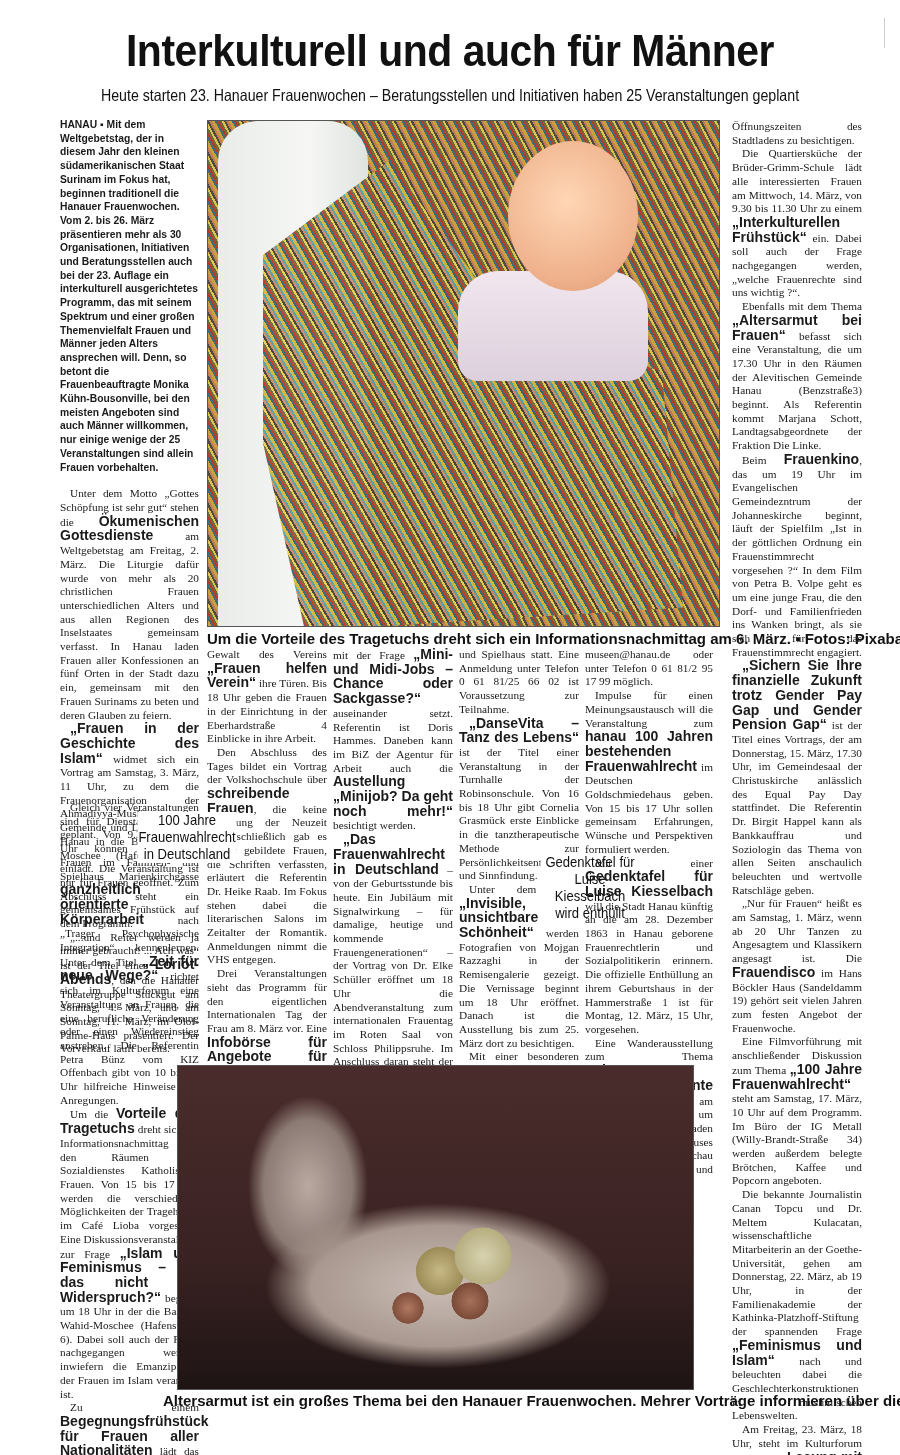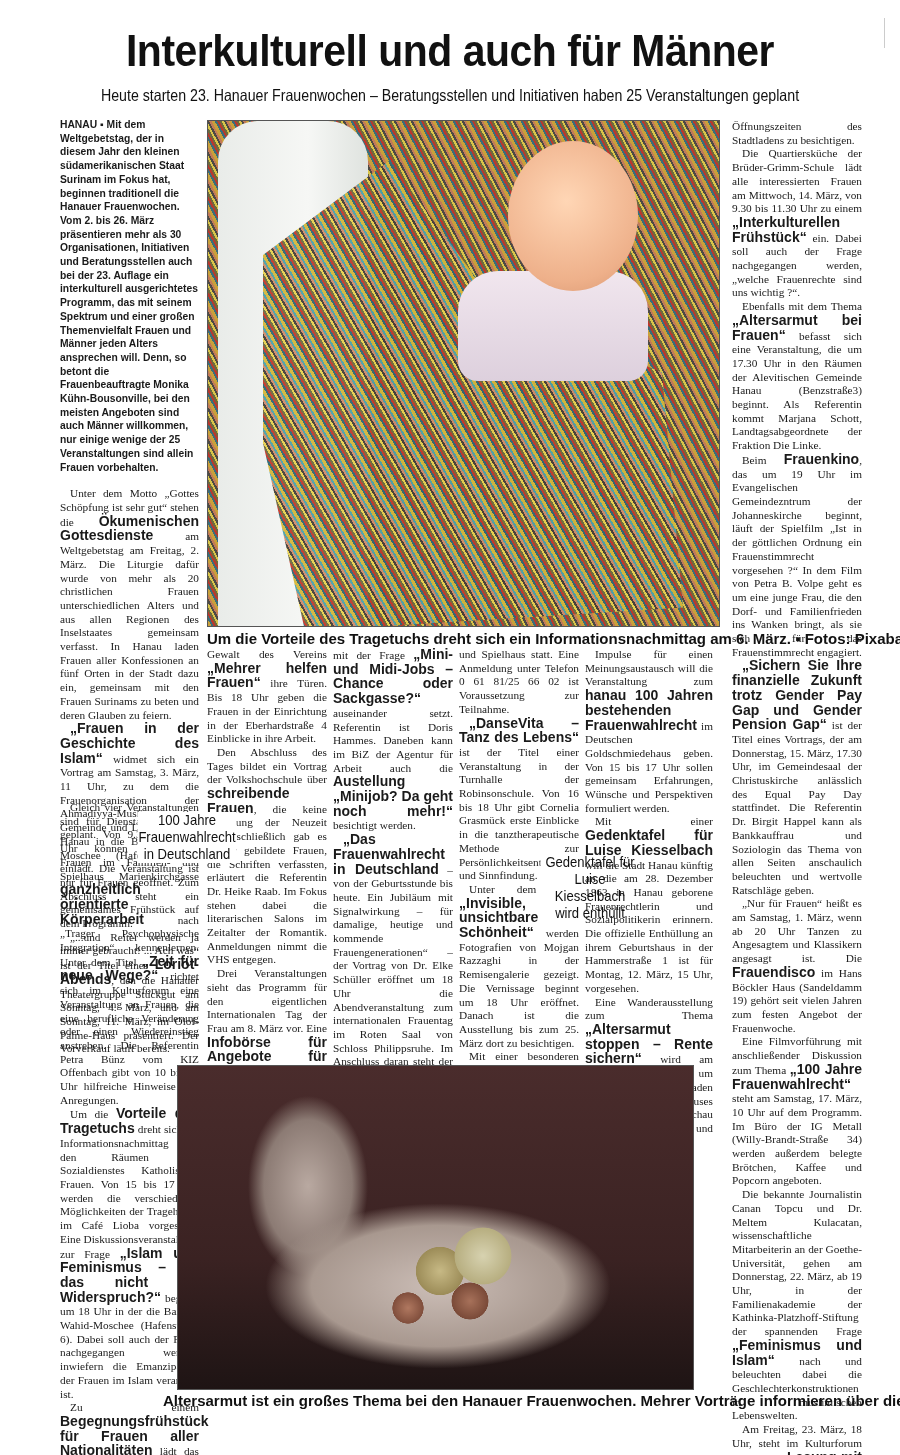--- a/index.html
+++ b/index.html
@@ -103,21 +103,21 @@
 
 <div class="photo photo-baby" title="Babypuppe in einem bunt gestreiften Tragetuch an einer Schaufensterpuppe">
   <div class="mannequin"></div>
   <div class="wrap"></div>
   <div class="body"></div>
   <div class="head"></div>
 </div>
 <div class="cap" style="left:207px; top:630px;">Um die Vorteile des Tragetuchs dreht sich ein Informationsnachmittag am 6. März. ▪ Fotos: Pixabay</div>
 
 <div class="col" style="left:207px; top:648px; width:120px;">
-  <p class="noind"><span>Gewalt des Vereins </span><span class="b">„Mehrer helfen Frauen“</span><span> ihre Türen. Bis 18 Uhr geben die Frauen in der Einrichtung in der Eberhardstraße 4 Einblicke in ihre Arbeit.</span></p>
+  <p class="noind"><span>Gewalt des Vereins </span><span class="b">„Frauen helfen Verein“</span><span> ihre Türen. Bis 18 Uhr geben die Frauen in der Einrichtung in der Eberhardstraße 4 Einblicke in ihre Arbeit.</span></p>
   <p><span>Den Abschluss des Tages bildet ein Vortrag der Volkshochschule über </span><span class="b">schreibende Frauen</span><span>, die keine Erfindung der Neuzeit sind, schließlich gab es immer gebildete Frauen, die Schriften verfassten, erläutert die Referentin Dr. Heike Raab. Im Fokus stehen dabei die literarischen Salons im Zeitalter der Romantik. Anmeldungen nimmt die VHS entgegen.</span></p>
   <p><span>Drei Veranstaltungen sieht das Programm für den eigentlichen Internationalen Tag der Frau am 8. März vor. Eine </span><span class="b">Infobörse für Angebote für Familien und Kinder</span><span> bietet der Verein Sprungbrett von 9 bis 11 Uhr. Dabei wird auch die Arbeit der Stadtteilmütter vorgestellt. Um 9.30 Uhr beginnt eine Informationsveranstaltung im Rahmen der Reihe „Biz &amp; Donna“, die sich</span></p>
 </div>
 
 <div class="factbox-title" style="left:132px; top:812px; width:110px; background:#fff;">
   <div>100 Jahre</div>
   <div>Frauenwahlrecht</div>
   <div>in Deutschland</div>
 </div>
 
@@ -134,20 +134,21 @@
   <p><span>Mit einer besonderen Themenführung am Sonntag, 11. März, beteiligt sich das Museum Schloss Philippsruhe an den Frauenwochen. Mit dem Fokus auf die Frauenporträts erzählt Susanna Rizzo von 11.30 bis 12.30 Uhr </span><span class="b">„Von Gräfinnen und Top Models“</span><span>. Anmeldungen sind unter</span></p>
 </div>
 
 <div class="factbox-title" style="left:535px; top:854px; width:110px; background:#fff;">
   <div>Gedenktafel für</div>
   <div>Luise Kiesselbach</div>
   <div>wird enthüllt</div>
 </div>
 
 <div class="col" style="left:585px; top:648px; width:128px;">
+  <p class="noind">museen@hanau.de oder unter Telefon 0 61 81/2 95 17 99 möglich.</p>
   <p><span>Impulse für einen Meinungsaustausch will die Veranstaltung zum </span><span class="b">hanau 100 Jahren bestehenden Frauenwahlrecht</span><span> im Deutschen Goldschmiedehaus geben. Von 15 bis 17 Uhr sollen gemeinsam Erfahrungen, Wünsche und Perspektiven formuliert werden.</span></p>
   <p><span>Mit einer </span><span class="b">Gedenktafel für Luise Kiesselbach</span><span> will die Stadt Hanau künftig an die am 28. Dezember 1863 in Hanau geborene Frauenrechtlerin und Sozialpolitikerin erinnern. Die offizielle Enthüllung an ihrem Geburtshaus in der Hammerstraße 1 ist für Montag, 12. März, 15 Uhr, vorgesehen.</span></p>
   <p><span>Eine Wanderausstellung zum Thema </span><span class="b">„Altersarmut stoppen – Rente sichern“</span><span> wird am Dienstag, 13. März, um 18.30 Uhr im Stadtladen des Hanauer Rathauses eröffnet. Die Info-Schau bleibt bis zum 26. März und ist während der</span></p>
 </div>
 
 <div class="photo photo-hands" title="Alte Hände halten ein paar Euro-Münzen"></div>
 <div class="cap" style="left:163px; top:1392px;">Altersarmut ist ein großes Thema bei den Hanauer Frauenwochen. Mehrer Vorträge informieren über die Thematik.</div>
 
 <div class="col" style="left:732px; top:120px; width:130px;">
   <p class="noind">Öffnungszeiten des Stadtladens zu besichtigen.</p>

